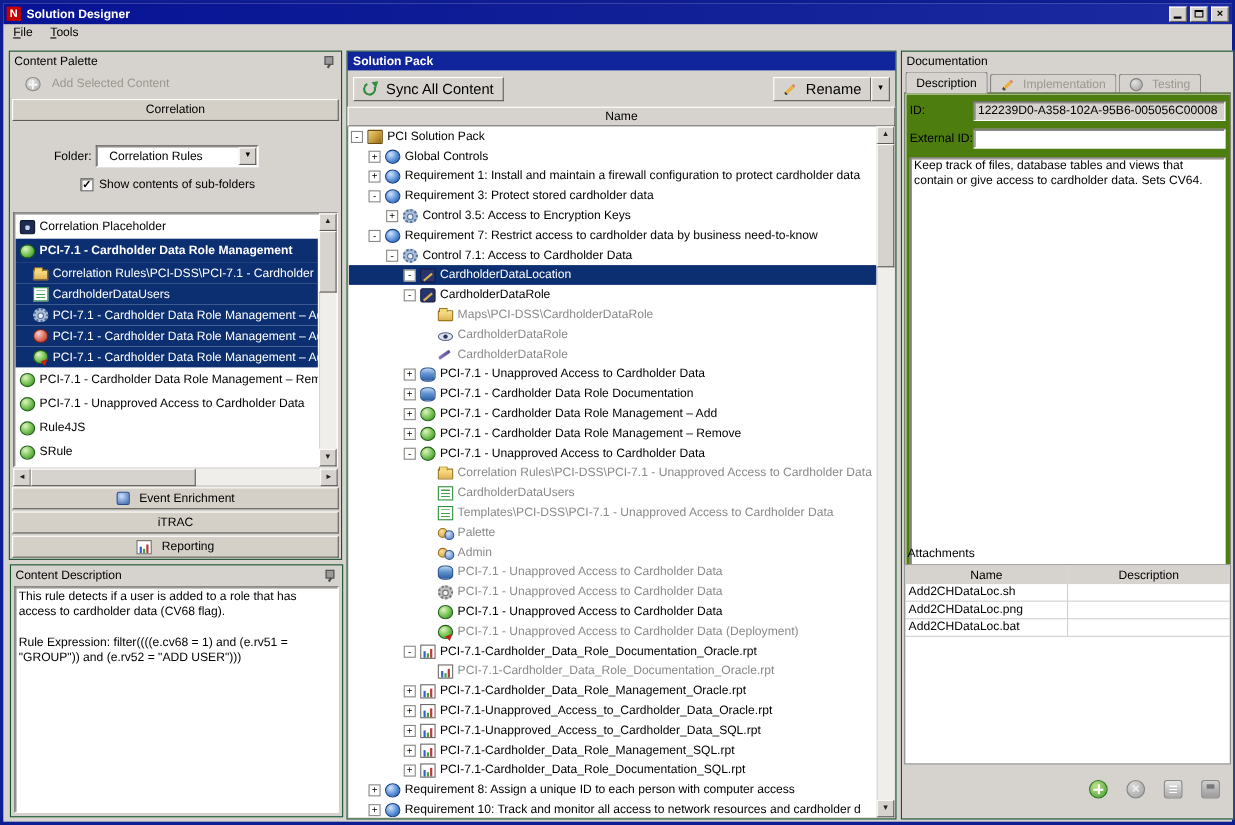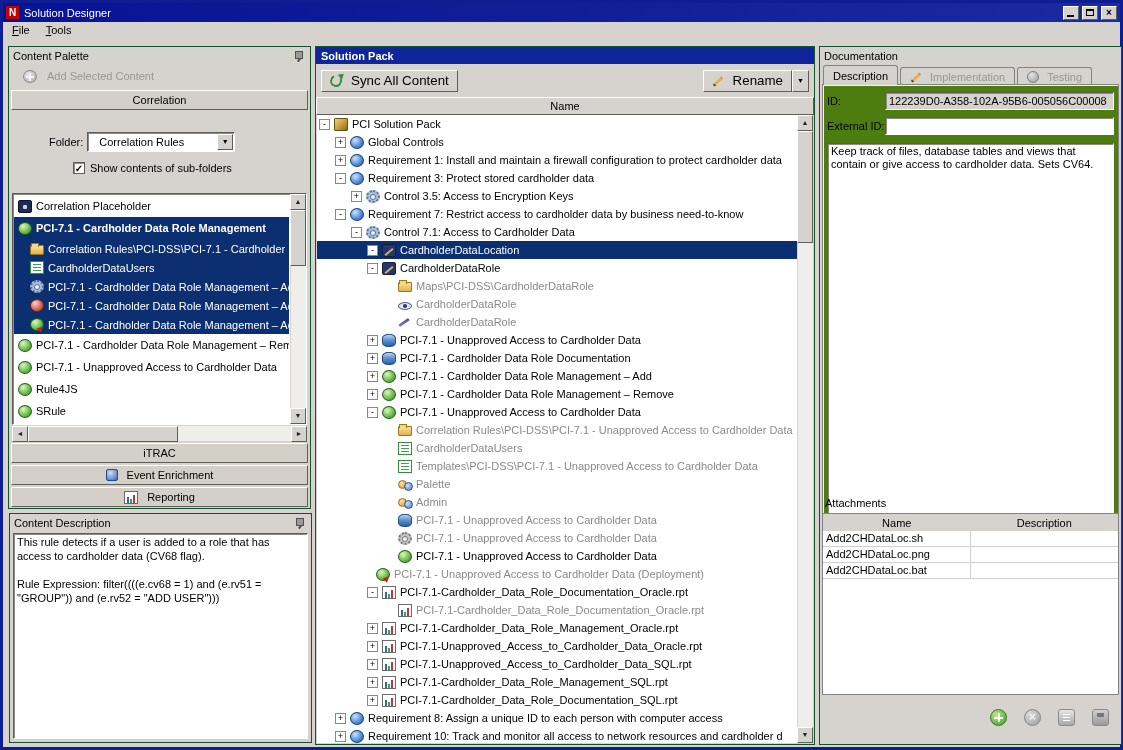--- a/index.html
+++ b/index.html
@@ -7,21 +7,21 @@
   body{font:11px "Liberation Sans","DejaVu Sans",sans-serif;color:#000;background:#0f1d92}
   .window{position:relative;width:1123px;height:750px;border:3px solid #0f1d92;background:#d6d3ce}
 
   
   .out{border:1px solid;border-color:#fff #5f5d58 #5f5d58 #fff}
   .in{border:1px solid;border-color:#5f5d58 #fff #fff #5f5d58;box-shadow:inset 1px 1px 0 #8c8a84}
 
   
   .titlebar{height:19px;background:linear-gradient(90deg,#071395,#122097 55%,#1b2aa0);display:flex;align-items:center;padding:0 3px;gap:3px}
   .logo{width:13px;height:13px;background:#c40000;color:#fff;font:bold 10px/13px "Liberation Sans",sans-serif;text-align:center;flex:none}
-  .title{color:#fff;font-weight:normal;flex:1;padding-left:2px;white-space:nowrap}
+  .title{color:#fff;font-weight:bold;flex:1;padding-left:2px;white-space:nowrap}
   .wbtn{width:16px;height:14px;background:#d6d3ce;position:relative;flex:none;font:bold 10px/12px "Liberation Sans",sans-serif;text-align:center;padding:0}
   .g-min::after{content:"";position:absolute;left:3px;bottom:2px;width:7px;height:2px;background:#000}
   .g-max::after{content:"";position:absolute;left:3px;top:2px;right:3px;bottom:3px;border:1px solid #000;border-top-width:2px}
 
   .menubar{height:21px;display:flex;padding-left:2px}
   .menu-item{padding:2px 7px;margin-right:2px;cursor:default}
 
   .main{position:absolute;left:3px;right:3px;top:40px;bottom:3px}
   .panel{position:absolute;background:#d6d3ce;border:1px solid #14532d}
 
@@ -246,25 +246,25 @@
           <div class="sb down out">▼</div>
         </div>
       </div>
       <div class="phscroll hscroll">
         <div class="sb left out">◄</div>
         <div class="hthumb out" style="left:16px;width:150px"></div>
         <div class="sb right out">►</div>
       </div>
       <div class="psections">
           <div class="acc out">
-            <span>iTRAC</span>
-          </div>
-          <div class="acc out">
             <span class="ico i-enrich"></span>
             <span>Event Enrichment</span>
+          </div>
+          <div class="acc out">
+            <span>iTRAC</span>
           </div>
           <div class="acc out">
             <span class="ico i-report"></span>
             <span>Reporting</span>
           </div>
         </div>
     </div>
 
     <div class="panel" id="cdesc">
       <div class="p-head">
@@ -416,21 +416,21 @@
             <div class="t-row gray" style="padding-left: 66px;">
               <span class="exp-sp"></span>
               <span class="ico i-gear-gray"></span>
               <span class="t-text">PCI-7.1 - Unapproved Access to Cardholder Data</span>
             </div>
             <div class="t-row" style="padding-left: 66px;">
               <span class="exp-sp"></span>
               <span class="ico i-globe-green"></span>
               <span class="t-text">PCI-7.1 - Unapproved Access to Cardholder Data</span>
             </div>
-            <div class="t-row gray" style="padding-left: 44px;">
+            <div class="t-row gray" style="padding-left: 66px;">
               <span class="exp-sp"></span>
               <span class="ico i-globe-green-deploy"></span>
               <span class="t-text">PCI-7.1 - Unapproved Access to Cardholder Data (Deployment)</span>
             </div>
             <div class="t-row" style="padding-left: 50px;">
               <span class="expander">-</span>
               <span class="ico i-report"></span>
               <span class="t-text">PCI-7.1-Cardholder_Data_Role_Documentation_Oracle.rpt</span>
             </div>
             <div class="t-row gray" style="padding-left: 66px;">

